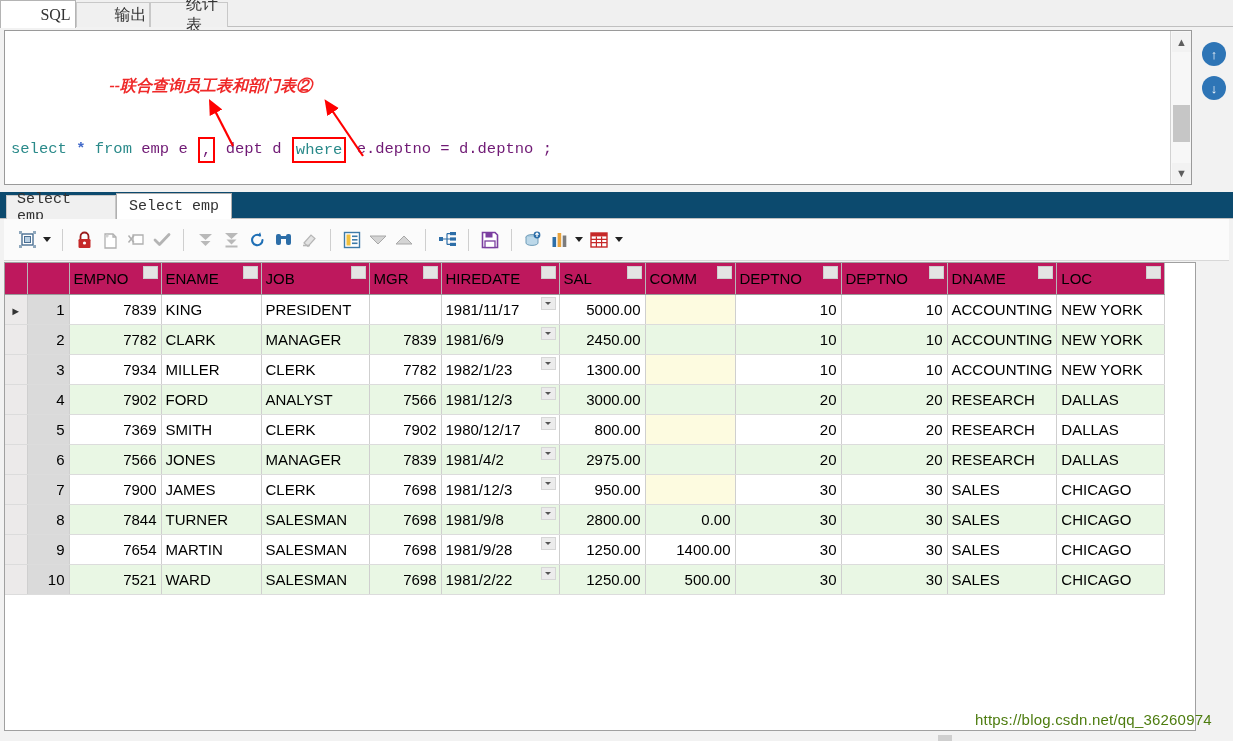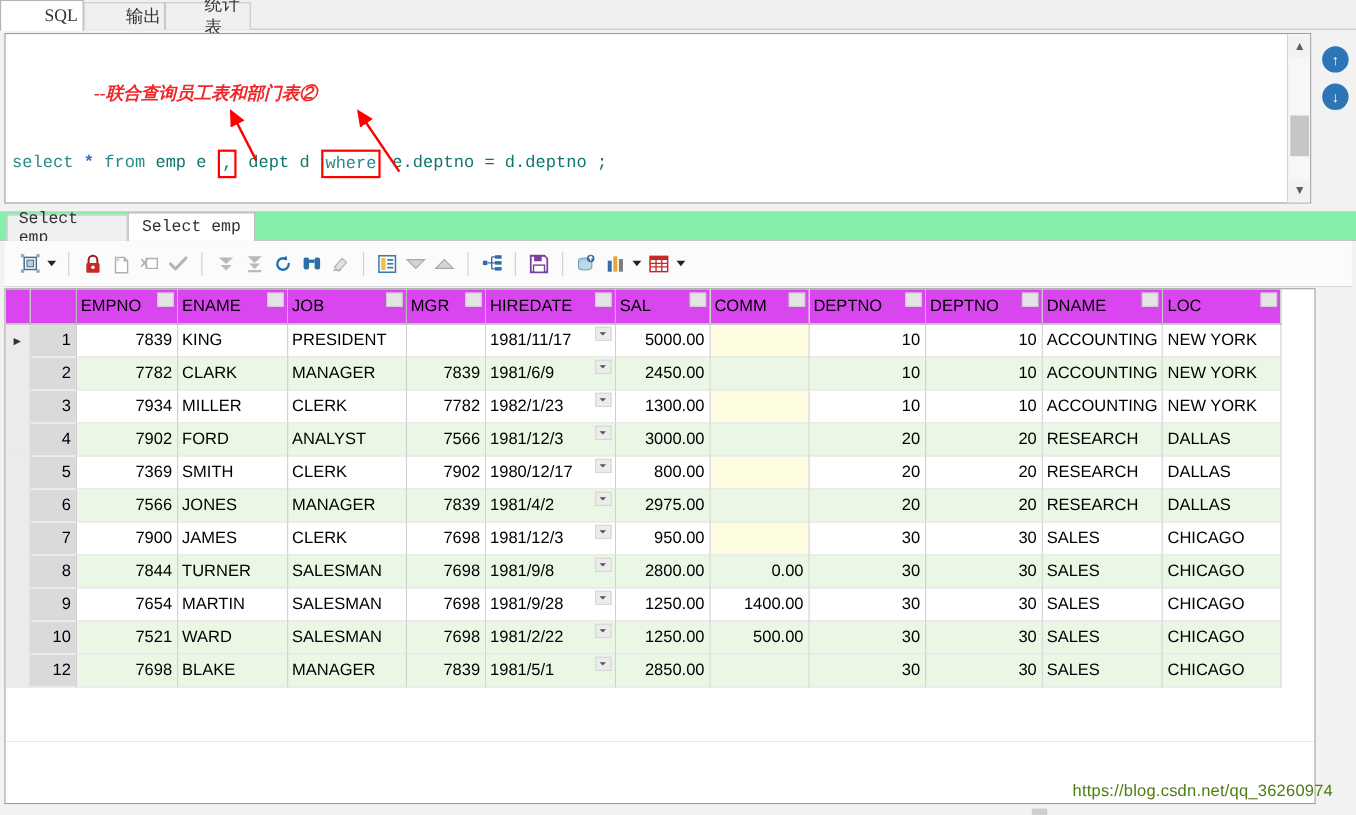--- a/index.html
+++ b/index.html
@@ -35,24 +35,24 @@
     background:#fff;border:1px solid #9a9a9a;box-sizing:border-box;
   }
   .editor{
     position:absolute;left:0;top:0;right:22px;bottom:0;
     padding:8px 6px 0 6px;box-sizing:border-box;overflow:hidden;
   }
   .codeline{
     font-family:"Liberation Mono", monospace;
     font-size:15.5px;line-height:31px;white-space:pre;
   }
-  .cmt{color:#ef2929;font-style:italic;font-weight:bold;font-family:"Liberation Serif",serif;font-size:16px;}
+  .cmt{color:#ef2929;font-style:italic;font-weight:bold;font-family:"Liberation Serif",serif;font-size:16px;margin-left:24px;}
   .kw{color:#2a8a8a;}
   .star{color:#4169c9;font-weight:bold;}
-  .id{color:#0f766e;font-family:Liberation Mono, monospace;}
+  .id{color:#701a75;font-family:Liberation Mono, monospace;}
   .pun{color:#222;}
 
   .boxed{
     display:inline-block;border:2px solid #ff0000;
     padding:0 2px;margin:0 1px;line-height:22px;position:relative;top:1px;
   }
 
   
   .vscroll{
     position:absolute;right:0;top:0;width:21px;bottom:0;
@@ -70,21 +70,21 @@
   .navbtns{position:absolute;left:1196px;top:30px;width:36px;height:155px;}
   .navbtn{
     position:absolute;left:6px;width:24px;height:24px;border-radius:50%;
     background:#2e75b6;display:flex;align-items:center;justify-content:center;
     color:#fff;font-size:13px;line-height:1;
   }
   .navbtn.up{top:12px;}
   .navbtn.down{top:46px;}
 
   
-  .rtabstrip{position:absolute;left:0;top:192px;width:1233px;height:27px;background:#86efac;}
+  .rtabstrip{position:absolute;left:0;top:192px;width:1233px;height:27px;background:#0c4a6e;}
   .rtabstrip .rline{position:absolute;left:0;bottom:0;width:1233px;height:1px;background:#c0c0c0;}
   .rtab{
     position:absolute;top:3px;height:24px;box-sizing:border-box;
     background:#f0f0f0;border:1px solid #c8c8c8;border-bottom:none;
     font-family:"Liberation Mono", monospace;font-size:15px;color:#333;
     display:flex;align-items:center;justify-content:center;padding:0 10px;
   }
   .rtab.active{background:#ffffff;border-color:#b0b0b0;top:1px;height:26px;z-index:3;}
   #rtab0{left:6px;width:110px;}
   #rtab1{left:116px;width:116px;}
@@ -110,21 +110,21 @@
     background:#fff;border:1px solid #a0a0a0;box-sizing:border-box;overflow:hidden;
   }
   table.grid{border-collapse:collapse;table-layout:fixed;font-size:15px;}
   table.grid th, table.grid td{
     border-right:1px solid #cfcfcf;border-bottom:1px solid #dcdcdc;
     padding:0 4px;height:30px;box-sizing:border-box;
     font-family:"Liberation Sans", sans-serif;font-size:15px;
     white-space:nowrap;overflow:hidden;
   }
   table.grid thead th{
-    background:#d946ef;border-bottom:1px solid #9a9a9a;border-right:1px solid #b8b8b8;
+    background:#be185d;border-bottom:1px solid #9a9a9a;border-right:1px solid #b8b8b8;
     text-align:left;font-weight:normal;height:31px;position:relative;color:#000;
   }
   th.hmark::after{
     content:"";position:absolute;right:3px;top:3px;width:13px;height:11px;
     background:#e4e4e4;border:1px solid #cdcdcd;
   }
   th.corner1{background:#e9e9e9;width:22px;}
   th.corner2{background:#e9e9e9;width:42px;}
   td.rowsel{
     background:#eceaea;width:22px;text-align:center;color:#333;
@@ -563,35 +563,20 @@
             <td class="txt c-job">SALESMAN</td>
             <td class="num c-mgr">7698</td>
             <td class="date c-hire">1981/2/22<span class="dd"></span></td>
             <td class="num c-sal">1250.00</td>
             <td class="comm c-comm">500.00</td>
             <td class="num c-deptno1">30</td>
             <td class="num c-deptno2">30</td>
             <td class="txt c-dname">SALES</td>
             <td class="txt c-loc">CHICAGO</td>
           </tr>
-          <tr class="alt">
-            <td class="rowsel"></td>
-            <td class="rownum">12</td>
-            <td class="num c-empno">7698</td>
-            <td class="txt c-ename">BLAKE</td>
-            <td class="txt c-job">MANAGER</td>
-            <td class="num c-mgr">7839</td>
-            <td class="date c-hire">1981/5/1<span class="dd"></span></td>
-            <td class="num c-sal">2850.00</td>
-            <td class="comm c-comm empty"></td>
-            <td class="num c-deptno1">30</td>
-            <td class="num c-deptno2">30</td>
-            <td class="txt c-dname">SALES</td>
-            <td class="txt c-loc">CHICAGO</td>
-          </tr>
         </tbody>
     </table>
   </div>
 
   <div class="bottomfill"></div>
   <div class="hscroll-hint"></div>
 
   <div class="watermark">https://blog.csdn.net/qq_36260974</div>
 </div>
 

